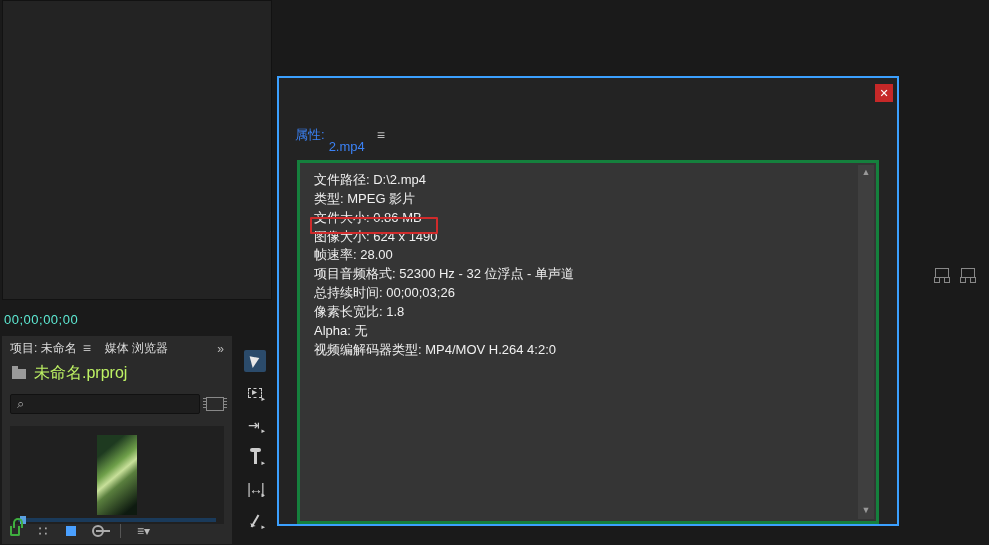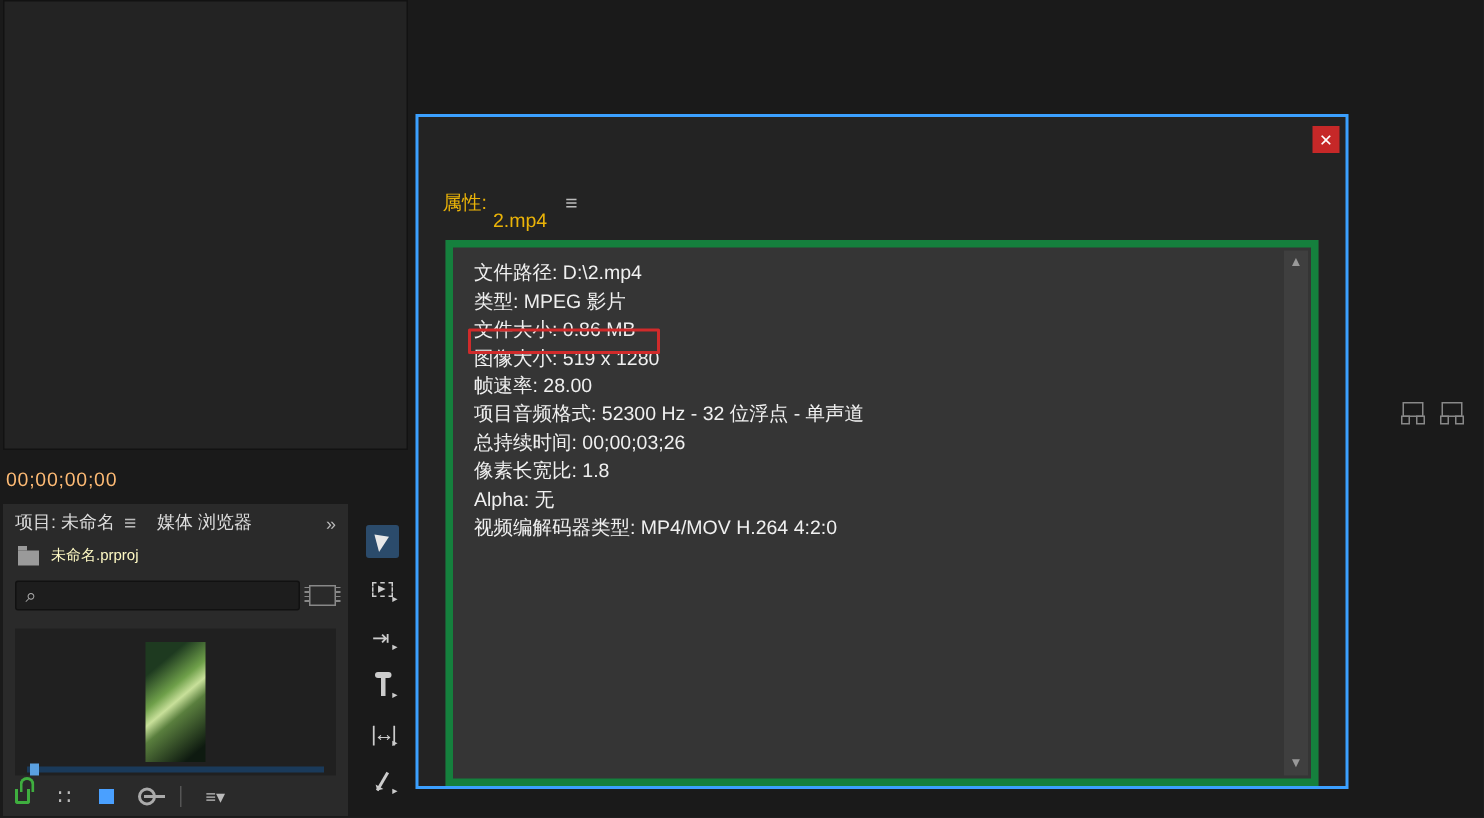--- a/index.html
+++ b/index.html
@@ -1,27 +1,27 @@
 <!DOCTYPE html>
 <html><head>
 <meta charset="utf-8">
 <style>
   * { margin: 0; padding: 0; box-sizing: border-box; font-family: "Microsoft YaHei", Arial, sans-serif; }
   body { background: #1a1a1a; width: 989px; height: 545px; overflow: hidden; position: relative; color: #ccc; font-size: 12px; }
 
   .monitor-panel { position: absolute; left: 2px; top: 0; width: 270px; height: 300px; background: #232323; border: 1px solid #121212; }
-  .timecode { position: absolute; left: 4px; top: 312px; color: #fdba74; font-size: 13px; letter-spacing: 0.5px; text-align: center; }
+  .timecode { position: absolute; left: 4px; top: 312px; color: #5eead4; font-size: 13px; letter-spacing: 0.5px; text-align: center; }
 
   .project-panel { position: absolute; left: 2px; top: 336px; width: 230px; height: 208px; background: #2a2a2a; }
   .project-tabs { display: flex; align-items: center; gap: 10px; padding: 4px 8px; font-size: 12px; color: #ddd; }
   .project-tabs .tab-hdr { display:flex; align-items:center; gap:6px; }
   .menu-icon { display:inline-block; width:12px; line-height:3px; color:#aaa; }
   .menu-icon::before { content:"≡"; font-size:14px; color:#bbb; }
   .overflow { margin-left:auto; color:#bbb; }
-  .proj-file-row { display:flex; align-items:flex-end; gap:8px; padding: 2px 10px 6px; color:#fef9c3; font-size:10px; }
+  .proj-file-row { display:flex; align-items:center; gap:8px; padding: 2px 10px 6px; color:#bef264; font-size:16px; }
   .folder-icon { width:14px; height:10px; background:#9a9a9a; position:relative; }
   .folder-icon::before { content:""; position:absolute; left:0; top:-3px; width:6px; height:3px; background:#9a9a9a; }
   .search-row { display:flex; align-items:center; gap:6px; padding: 4px 8px; }
   .search-box { flex:1; background:#1d1d1d; border:1px solid #111; border-radius:2px; height:20px; display:flex; align-items:center; padding:0 6px; color:#aaa; font-size:13px; }
   .clip-icon { width:18px; height:14px; border:1px solid #888; position:relative; }
   .clip-icon::before, .clip-icon::after { content:""; position:absolute; top:0; bottom:0; width:3px; background:repeating-linear-gradient(#888 0 1px, transparent 1px 3px); }
   .clip-icon::before { left:-4px; } .clip-icon::after { right:-4px; }
 
   .thumb-area { margin:8px; background:#202020; height:98px; display:flex; align-items:center; justify-content:center; position:relative; }
   .thumb { width:40px; height:80px; background:linear-gradient(140deg,#1e3a20 20%,#6fa04a 40%,#c8e09a 50%,#5a7f3e 60%,#0e1a10 90%); }
@@ -54,22 +54,22 @@
   .pen::before{ content:""; position:absolute; bottom:-3px; left:-2px; border:3px solid transparent; border-top-color:#ccc; }
 
   .right-icons { position:absolute; right:14px; top:268px; display:flex; gap:12px; }
   .mini-box { width:14px; height:10px; border:1px solid #888; position:relative; }
   .mini-box::before,.mini-box::after{ content:""; position:absolute; width:4px; height:4px; border:1px solid #888; bottom:-6px; }
   .mini-box::before{ left:-2px; } .mini-box::after{ right:-2px; }
 
   .dialog { position:absolute; left:277px; top:76px; width:622px; height:450px; border:2px solid #3ba0ff; background:#232323; }
   .dialog-titlebar { position:absolute; right:4px; top:6px; }
   .close-btn { width:18px; height:18px; background:#c62828; color:#fff; display:flex; align-items:center; justify-content:center; font-size:11px; cursor:pointer; }
-  .props-header { margin:38px 10px 6px 16px; color:#eab308; font-size:13px; display:flex; align-items:center; gap:12px; }
-  .props-box { margin:1px 18px 16px 18px; background:#353535; height:364px; border:5px solid #15803d; position:relative; padding:8px 14px; color:#f0f0f0; font-size:13px; line-height:1.45; }
+  .props-header { margin:38px 10px 6px 16px; color:#3b82f6; font-size:13px; display:flex; align-items:center; gap:12px; }
+  .props-box { margin:1px 18px 16px 18px; background:#353535; height:364px; border:3px solid #15803d; position:relative; padding:8px 14px; color:#f0f0f0; font-size:13px; line-height:1.45; }
   .props-box .row { white-space:pre; }
   .highlight { position:absolute; left:10px; top:54px; width:128px; height:17px; border:2px solid #d02b2b; border-radius:1px; pointer-events:none; }
   .scroll-track { position:absolute; right:2px; top:2px; bottom:2px; width:16px; background:#3f3f3f; }
   .scroll-arrow { position:absolute; left:0; right:0; height:16px; display:flex; align-items:center; justify-content:center; color:#999; font-size:9px; }
   .scroll-arrow.up { top:0; } .scroll-arrow.dn { bottom:0; }
 </style>
 </head>
 <body>
 
 <div class="monitor-panel"></div>
@@ -147,21 +147,21 @@
   <div class="props-header">
     <span>属性:</span>
     <span style="margin-left:-8px;margin-top:23px;">2.mp4</span>
     <span class="menu-icon"></span>
   </div>
   <div class="props-box">
     <div class="highlight"></div>
     <div class="row">文件路径: D:\2.mp4</div>
     <div class="row">类型: MPEG 影片</div>
     <div class="row">文件大小: 0.86 MB</div>
-    <div class="row">图像大小: 519 x 1280</div>
+    <div class="row">图像大小: 624 x 1490</div>
     <div class="row">帧速率: 28.00</div>
     <div class="row">项目音频格式: 52300 Hz - 32 位浮点 - 单声道</div>
     <div class="row">总持续时间: 00;00;03;26</div>
     <div class="row">像素长宽比: 1.8</div>
     <div class="row">Alpha: 无</div>
     <div class="row">视频编解码器类型: MP4/MOV H.264 4:2:0</div>
     <div class="scroll-track">
       <div class="scroll-arrow up">▲</div>
       <div class="scroll-arrow dn">▼</div>
     </div>

